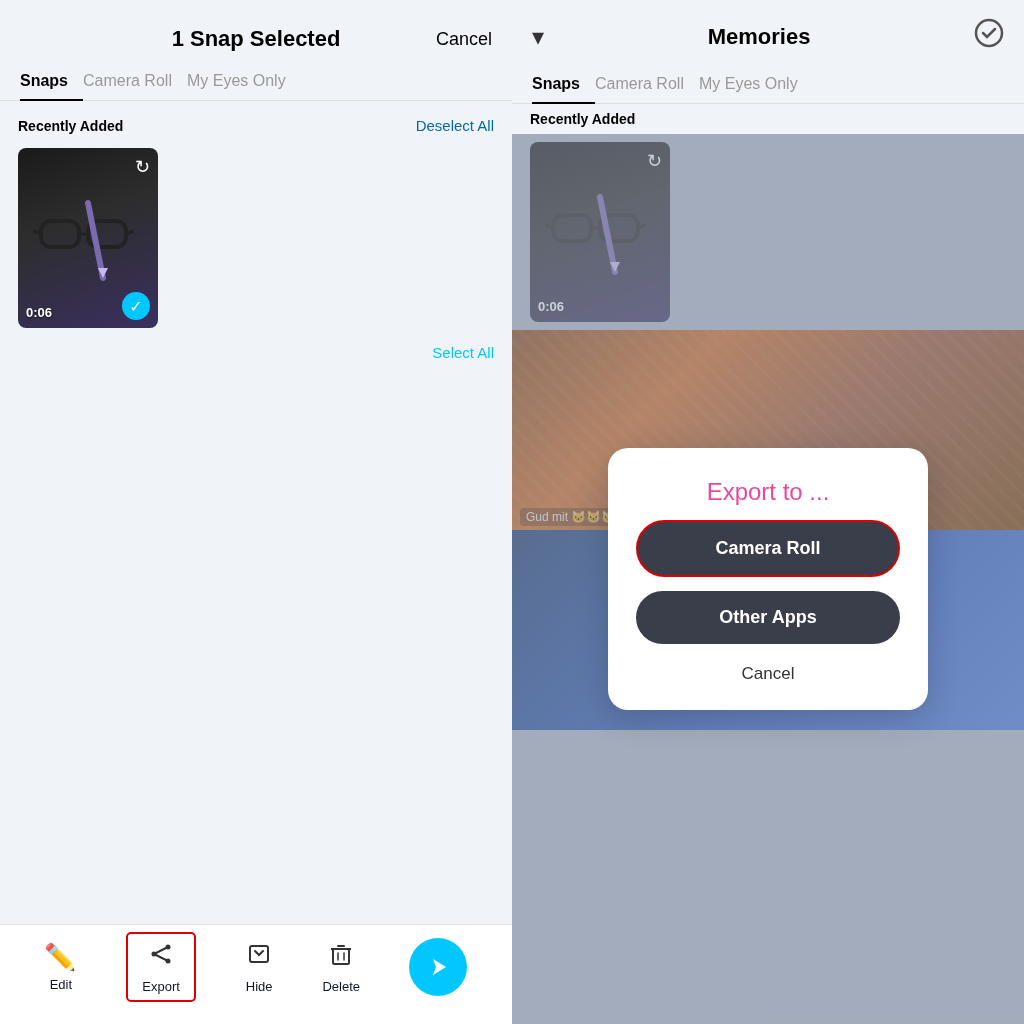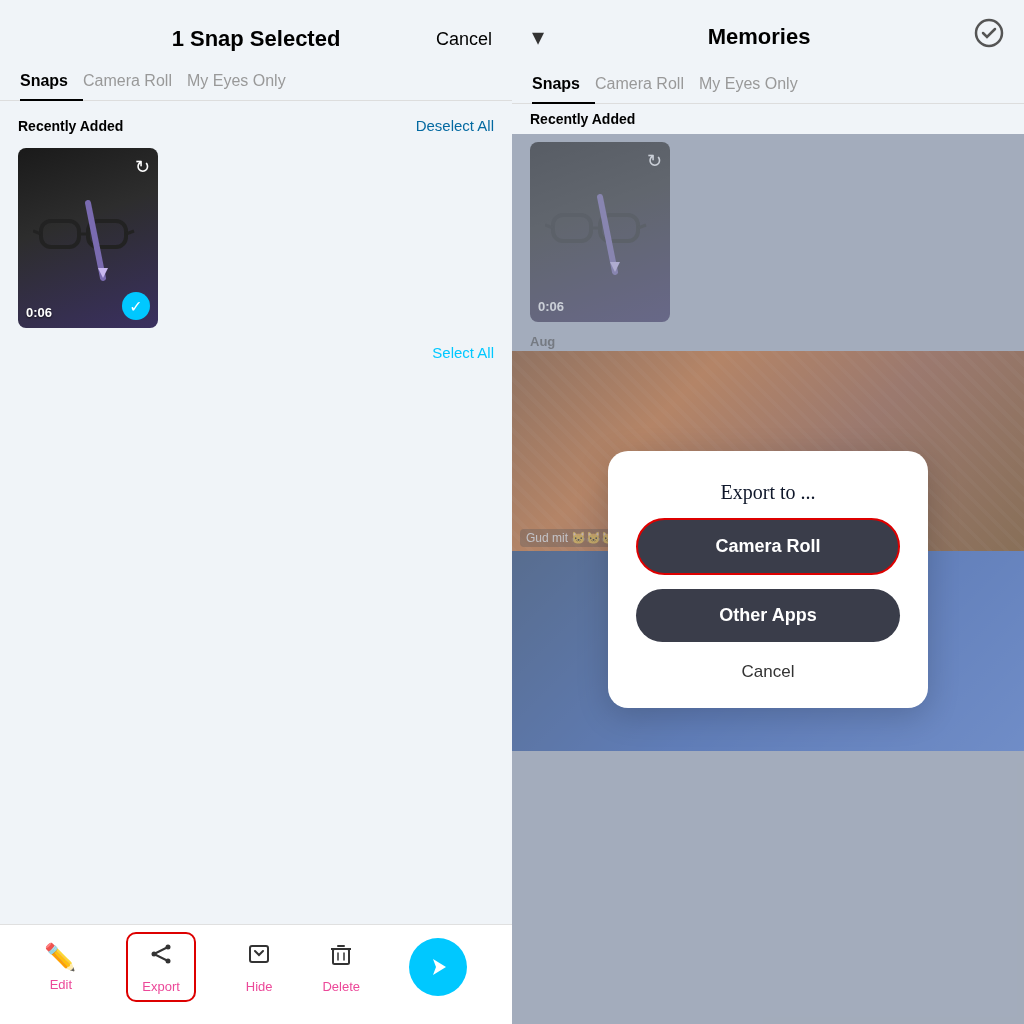--- a/index.html
+++ b/index.html
@@ -196,27 +196,27 @@
       cursor: pointer;
     }
 
     .toolbar-icon {
       font-size: 26px;
       color: #333;
     }
 
     .toolbar-label {
       font-size: 13px;
-      color: #ec4899;
+      color: #0f172a;
       font-weight: 500;
     }
 
     .toolbar-item.export-item {
       border: 2px solid #d00;
-      border-radius: 10px;
+      border-radius: 5px;
       padding: 6px 14px;
     }
 
     .send-btn {
       width: 58px;
       height: 58px;
       background: #00c8ff;
       border-radius: 50%;
       display: flex;
       align-items: center;
@@ -327,24 +327,23 @@
       padding: 30px 28px 20px;
       width: 320px;
       display: flex;
       flex-direction: column;
       align-items: center;
       gap: 14px;
       box-shadow: 0 8px 32px rgba(0,0,0,0.18);
     }
 
     .dialog-title {
-      font-size: 20px;
-      color: #0f172a;
-      font-weight: 500;
-      font-family: Liberation Serif, serif;
+      font-size: 24px;
+      color: #ec4899;
+      font-weight: 500;
     }
 
     .dialog-btn {
       width: 100%;
       padding: 16px;
       border-radius: 30px;
       background: #3a3d4a;
       color: #fff;
       font-size: 18px;
       font-weight: 700;
@@ -504,21 +503,20 @@
           <line x1="8" y1="51" x2="0" y2="48" stroke="#222" stroke-width="3"></line>
           <line x1="93" y1="51" x2="101" y2="48" stroke="#222" stroke-width="3"></line>
           <line x1="55" y1="20" x2="70" y2="95" stroke="#7a6bb0" stroke-width="6" stroke-linecap="round"></line>
           <polygon points="70,95 65,85 75,85" fill="#c8b8f0"></polygon>
         </svg>
       </div>
       <span style="position:absolute;bottom:8px;left:8px;color:#fff;font-size:13px;font-weight:600;">0:06</span>
       <span style="position:absolute;top:8px;right:8px;color:#fff;font-size:18px;">↻</span>
     </div>
 
-    <div style="padding:4px 18px 2px;color:#555;font-size:13px;font-weight:600;">Aug</div>
 
     <div style="width:100%;height:200px;background:linear-gradient(135deg,#8B4513 0%,#D2691E 30%,#A0522D 60%,#7B3F00 100%);position:relative;overflow:hidden;">
       <div style="position:absolute;inset:0;background:repeating-linear-gradient(45deg,rgba(255,255,255,0.04) 0px,rgba(255,255,255,0.04) 4px,transparent 4px,transparent 12px);"></div>
       <div style="position:absolute;bottom:6px;left:8px;color:rgba(255,255,255,0.85);font-size:12px;">
         <span style="background:rgba(0,0,0,0.3);padding:2px 6px;border-radius:4px;">Gud mit 🐱🐱🐱</span>
       </div>
     </div>
 
     <div style="width:100%;height:200px;background:linear-gradient(135deg,#1a3a6e 0%,#2a5abf 50%,#4a7adf 100%);"></div>
 

